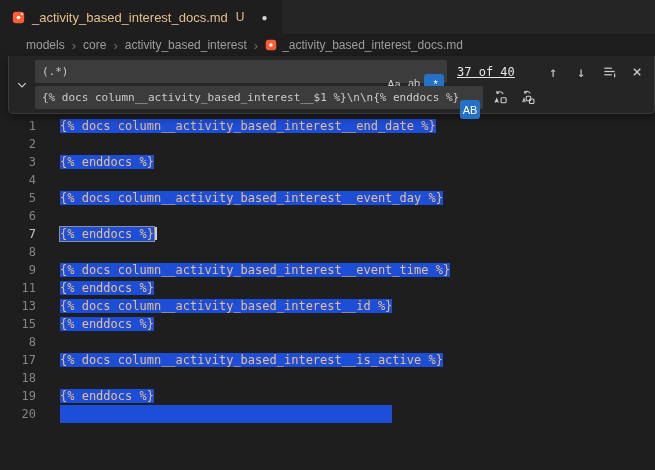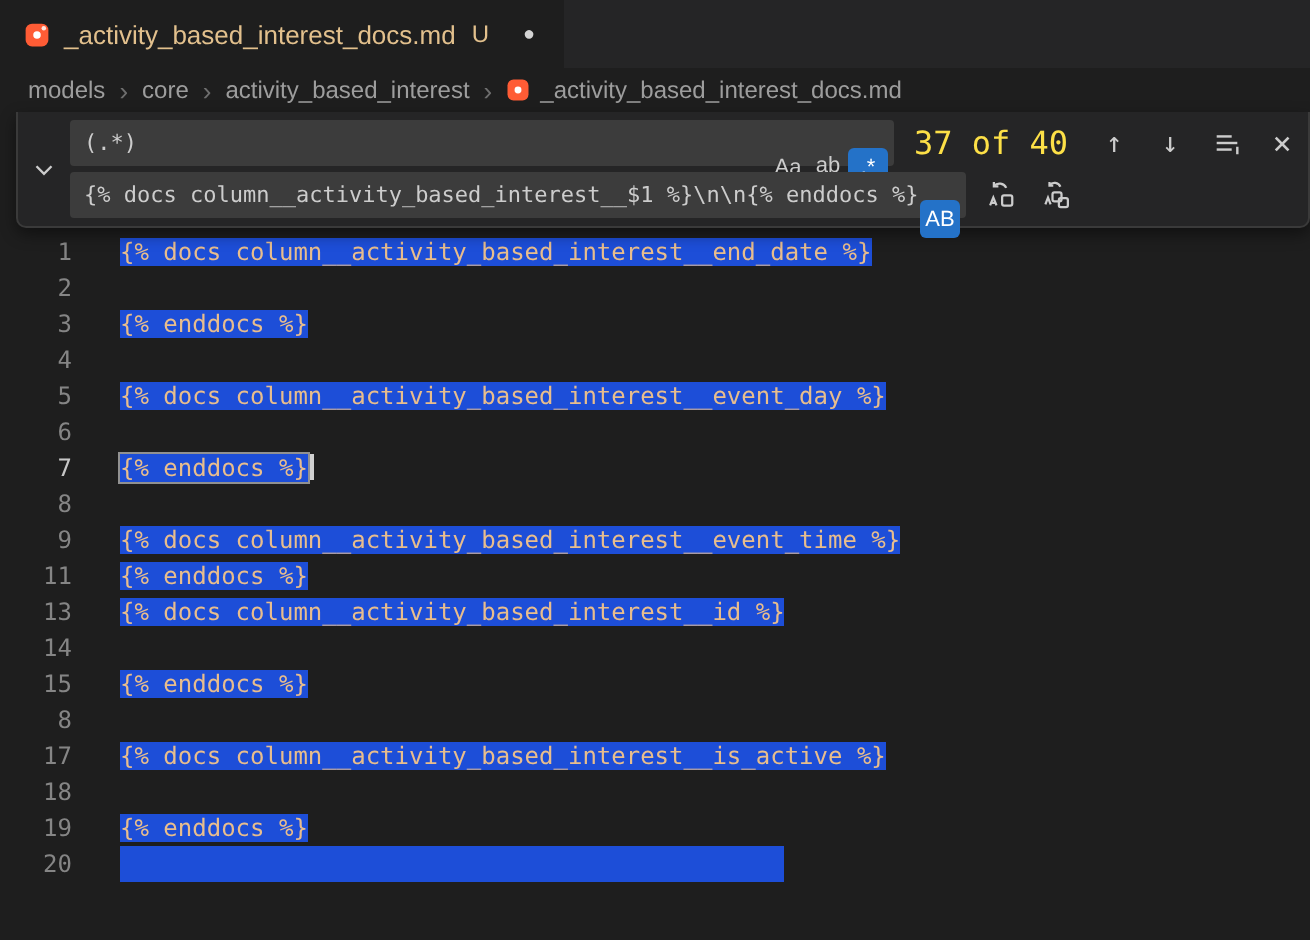--- a/index.html
+++ b/index.html
@@ -9,21 +9,21 @@
   .window { position:relative; width:655px; height:470px; }
 
   
   .tabbar { height:34px; background:#252526; display:flex; align-items:stretch; }
   .tab { display:flex; align-items:center; gap:7px; padding:0 14px 0 12px; background:#1e1e1e; cursor:pointer; }
   .tab-filename { color:#e2c08d; font-size:13px; }
   .tab-git { color:#e2c08d; font-size:12px; margin-left:1px; }
   .tab-dot { color:#d4d4d4; font-size:10px; margin-left:10px; }
 
   
-  .breadcrumbs { height:22px; display:flex; align-items:center; padding:0 14px; gap:7px; font-size:12px; color:#9d9d9d; background:#1e1e1e; }
+  .breadcrumbs { height:22px; display:flex; align-items:center; padding:0 26px; gap:7px; font-size:12px; color:#9d9d9d; background:#1e1e1e; }
   .crumb { cursor:pointer; white-space:nowrap; }
   .crumb-sep { color:#6e6e6e; font-size:13px; }
   .crumb-file { display:flex; align-items:center; gap:5px; }
 
   
   .editor { position:relative; height:414px; font-family:"DejaVu Sans Mono", monospace; font-size:12px; }
 
   
   .find-widget { position:absolute; top:0; left:8px; right:0; height:58px; background:#252526;
     border:1px solid #3a3a3a; border-top:none; border-radius:0 0 5px 5px;
@@ -33,21 +33,21 @@
   .fw-row { display:flex; align-items:center; height:23px; gap:6px; }
   .fw-input { background:#3c3c3c; height:23px; border-radius:2px; display:flex; align-items:center;
     padding:0 3px 0 7px; font-family:"DejaVu Sans Mono", monospace; font-size:11px; color:#cccccc; flex:none; }
   .find-input { width:412px; }
   .replace-input { width:448px; }
   .fw-input-text { flex:1; overflow:hidden; white-space:pre; }
   .fw-opt { width:20px; height:19px; border-radius:3px; display:flex; align-items:center; justify-content:center;
     font-size:11px; color:#cccccc; cursor:pointer; flex:none; font-family:"Liberation Sans", sans-serif;margin-top:24px; }
   .fw-opt.active { background:#2472c8; color:#ffffff; }
   .uline { border-bottom:1px solid currentColor; line-height:1; }
-  .fw-results { font-size:16px; color:#fde047; margin-left:4px; white-space:nowrap; }
+  .fw-results { font-size:12px; color:#e5e5e5; margin-left:4px; white-space:nowrap;text-decoration:underline; }
   .fw-spacer { flex:1; }
   .fw-icon { width:22px; height:22px; display:flex; align-items:center; justify-content:center;
     color:#cccccc; font-size:14px; cursor:pointer; border-radius:4px; flex:none; }
   .fw-arrow { font-size:14px; }
   .fw-close { font-size:16px; }
 
   
   .lines { padding-top:61px; }
   .line { display:flex; height:18px; line-height:18px; cursor:text; }
   .line-num { width:36px; text-align:right; color:#858585; flex:none; user-select:none; }
@@ -198,24 +198,20 @@
         </div>
         <div class="line">
           <span class="line-num">11</span>
           <span class="line-code"><span class="match">{% enddocs %}</span></span>
         </div>
         <div class="line">
           <span class="line-num">13</span>
           <span class="line-code"><span class="match">{% docs column__activity_based_interest__id %}</span></span>
         </div>
         <div class="line">
-          <span class="line-num">14</span>
-          <span class="line-code"></span>
-        </div>
-        <div class="line">
           <span class="line-num">15</span>
           <span class="line-code"><span class="match">{% enddocs %}</span></span>
         </div>
         <div class="line">
           <span class="line-num">8</span>
           <span class="line-code"></span>
         </div>
         <div class="line">
           <span class="line-num">17</span>
           <span class="line-code"><span class="match">{% docs column__activity_based_interest__is_active %}</span></span>

